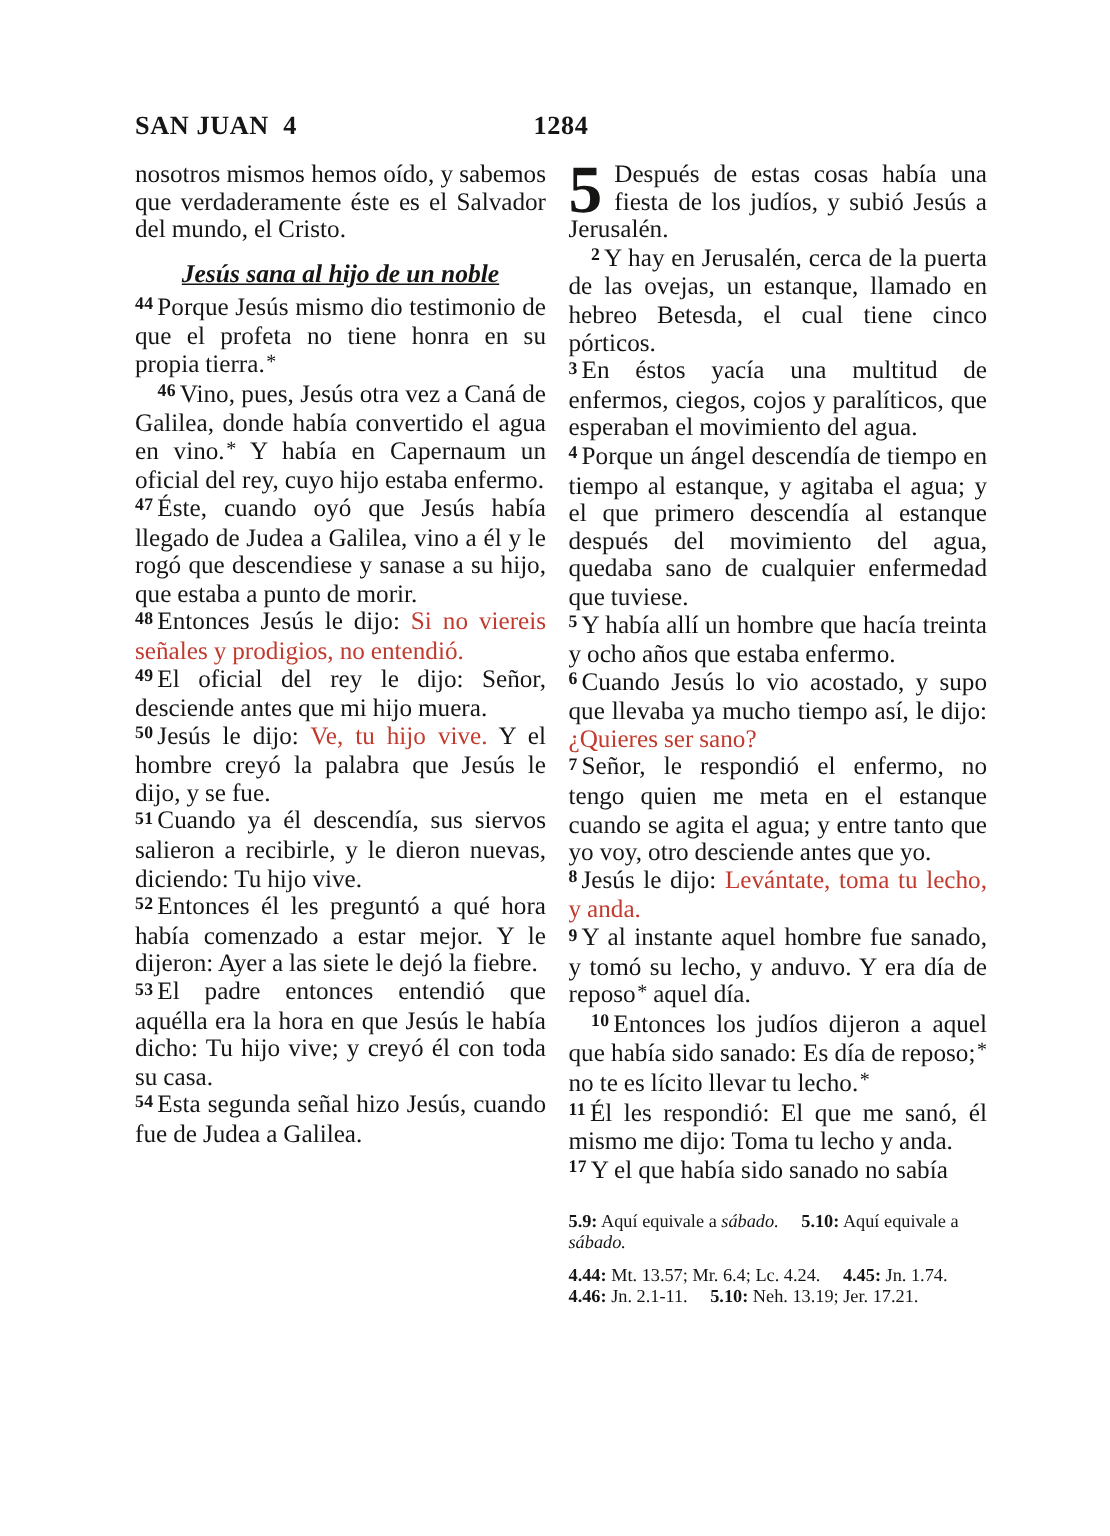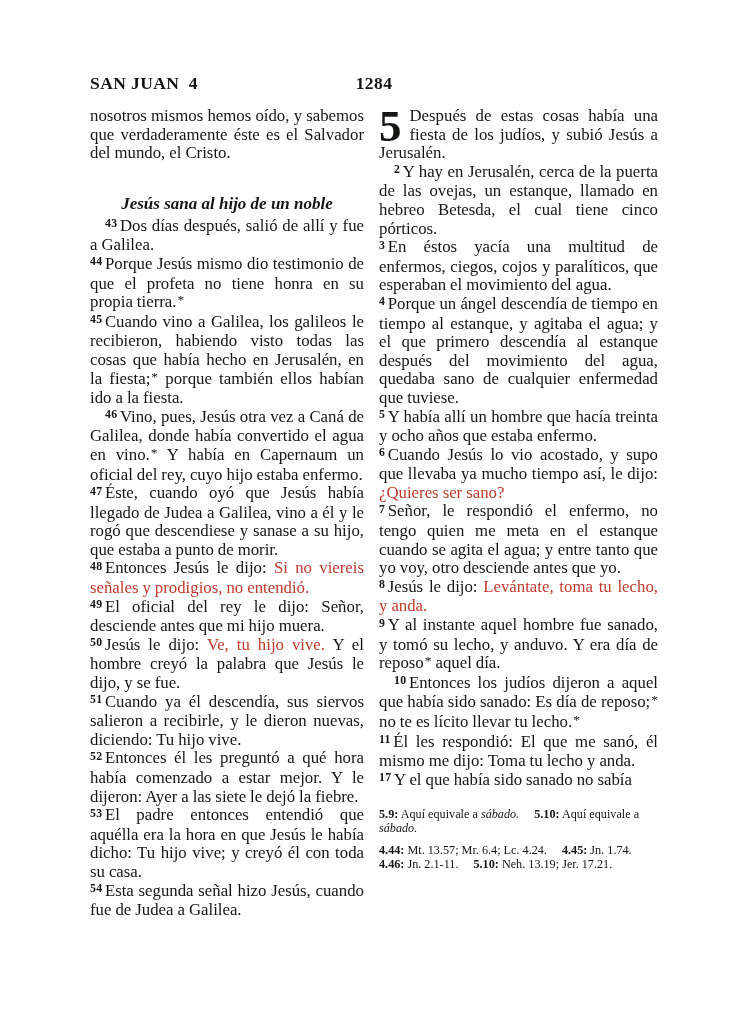--- a/index.html
+++ b/index.html
@@ -23,21 +23,21 @@
   }
   .verse.indent{text-indent:15px;}
   .vnum{
     font-weight:bold;font-size:11.8px;position:relative;top:-3.5px;
     margin-right:2.5px;letter-spacing:.3px;
   }
   .heading{
     font-style:italic;font-weight:bold;text-align:center;
     font-size:17px;line-height:19px;margin:0 0 4px 0;
   }
-  .heading:not(:first-child){margin-top:31px;}
+  .heading:not(:first-child){margin-top:10px;text-decoration:underline;}
   .dropcap{
     float:left;font-weight:bold;font-size:45px;line-height:35px;
     padding:2px 8px 0 0;
   }
   .red{color:var(--red-letter);}
   .star{font-size:.8em;position:relative;top:-3px;margin-left:1px;}
   .footnotes{margin-top:17px;font-size:12.2px;line-height:14px;text-align:left;}
   .fn-group + .fn-group{margin-top:8px;}
   .fn-para{margin:0;}
   .fn-ref{font-weight:bold;}
@@ -49,23 +49,21 @@
 
 <div class="page">
   <div class="page-header">
     <span class="book-title">SAN JUAN  4</span>
     <span class="page-number">1284</span>
   </div>
   <div class="cols">
     <div class="col col-left">
         <p class="verse"><span>nosotros mismos hemos oído, y sabemos que verdaderamente éste es el Salvador del mundo, el Cristo.</span></p>
         <h3 class="heading">Jesús sana al hijo de un noble</h3>
-        <p class="verse indent"><span class="vnum">43</span><span>Dos días después, salió de allí y fue a Galilea.</span></p>
         <p class="verse"><span class="vnum">44</span><span>Porque Jesús mismo dio testimonio de que el profeta no tiene honra en su propia tierra.</span><span class="star">*</span></p>
-        <p class="verse"><span class="vnum">45</span><span>Cuando vino a Galilea, los galileos le recibieron, habiendo visto todas las cosas que había hecho en Jerusalén, en la fiesta;</span><span class="star">*</span><span> porque también ellos habían ido a la fiesta.</span></p>
         <p class="verse indent"><span class="vnum">46</span><span>Vino, pues, Jesús otra vez a Caná de Galilea, donde había convertido el agua en vino.</span><span class="star">*</span><span> Y había en Capernaum un oficial del rey, cuyo hijo estaba enfermo.</span></p>
         <p class="verse"><span class="vnum">47</span><span>Éste, cuando oyó que Jesús había llegado de Judea a Galilea, vino a él y le rogó que descendiese y sanase a su hijo, que estaba a punto de morir.</span></p>
         <p class="verse"><span class="vnum">48</span><span>Entonces Jesús le dijo: </span><span class="red">Si no viereis señales y prodigios, no entendió.</span></p>
         <p class="verse"><span class="vnum">49</span><span>El oficial del rey le dijo: Señor, desciende antes que mi hijo muera.</span></p>
         <p class="verse"><span class="vnum">50</span><span>Jesús le dijo: </span><span class="red">Ve, tu hijo vive.</span><span> Y el hombre creyó la palabra que Jesús le dijo, y se fue.</span></p>
         <p class="verse"><span class="vnum">51</span><span>Cuando ya él descendía, sus siervos salieron a recibirle, y le dieron nuevas, diciendo: Tu hijo vive.</span></p>
         <p class="verse"><span class="vnum">52</span><span>Entonces él les preguntó a qué hora había comenzado a estar mejor. Y le dijeron: Ayer a las siete le dejó la fiebre.</span></p>
         <p class="verse"><span class="vnum">53</span><span>El padre entonces entendió que aquélla era la hora en que Jesús le había dicho: Tu hijo vive; y creyó él con toda su casa.</span></p>
         <p class="verse"><span class="vnum">54</span><span>Esta segunda señal hizo Jesús, cuando fue de Judea a Galilea.</span></p>
       </div>

